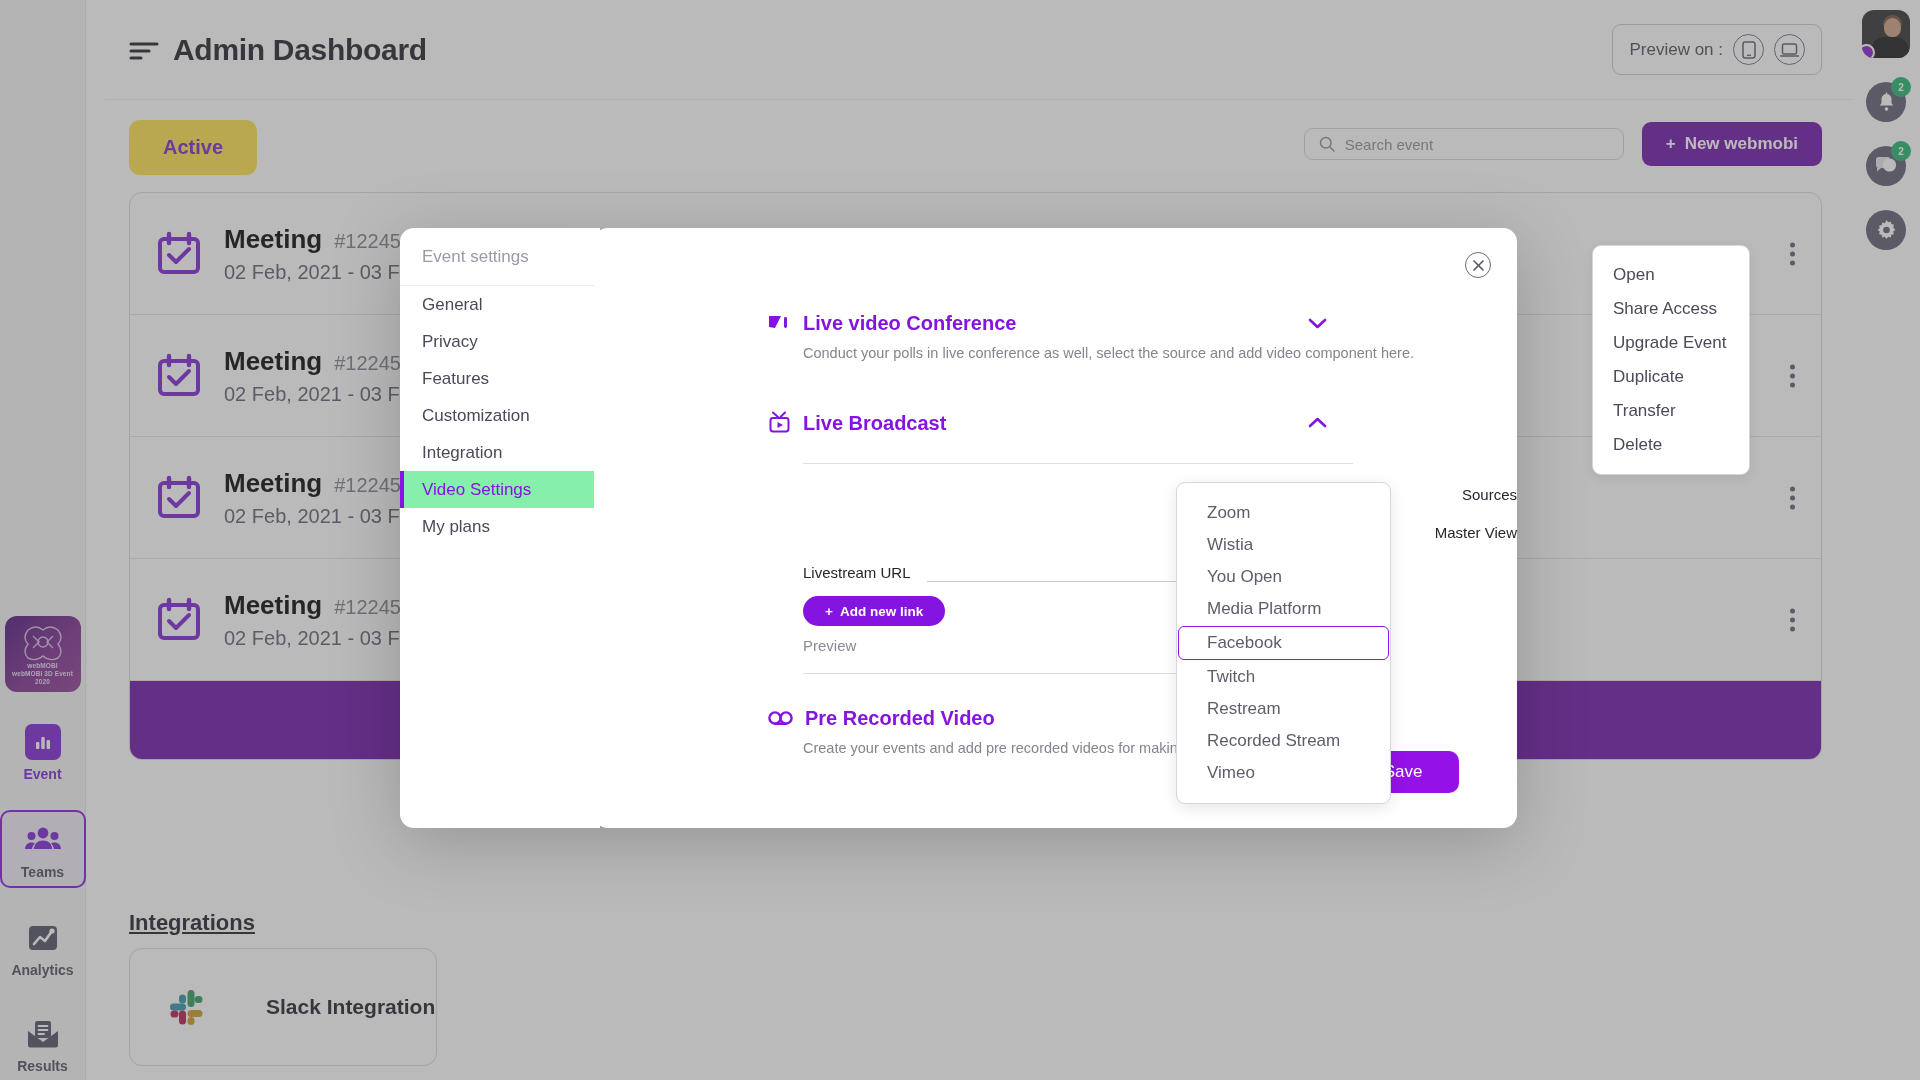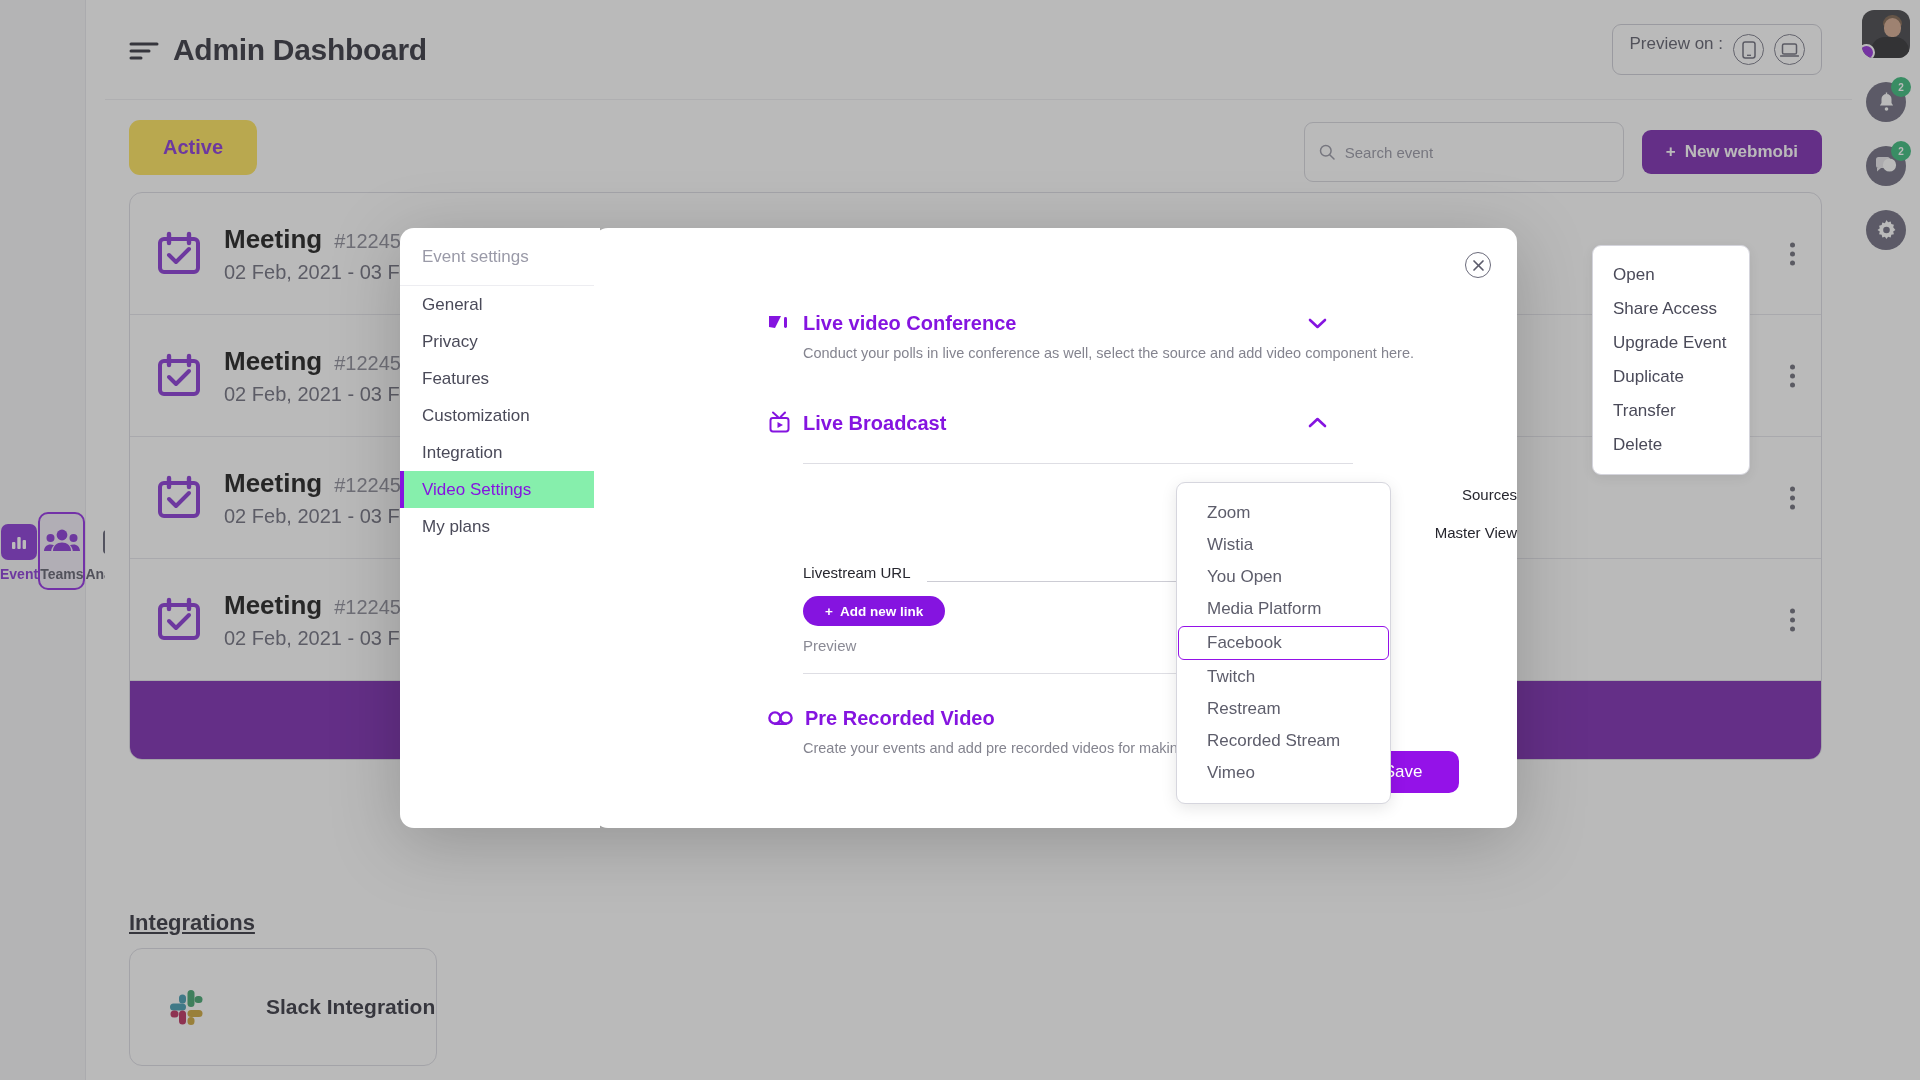--- a/index.html
+++ b/index.html
@@ -19,22 +19,23 @@
   #dimmer {
     position: absolute; inset: 0;
     background: rgba(90,90,90,0.42);
     z-index: 40;
   }
 
   
   #leftrail {
     position: absolute; left: 0; top: 0; width: 86px; height: 1080px;
     background: #f4f4f6;
-    display: flex; flex-direction: row; align-items: center;
+    display: flex; flex-direction: column; align-items: center;
     border-right: 1px solid #e6e6ea;
+    justify-content: flex-end;
   }
   .brand-tile {
     width: 76px; height: 76px; margin-top: 12px; border-radius: 12px;
     background: linear-gradient(135deg,#4a1078 0%, #7b2a8e 55%, #8e3a96 100%);
     display: flex; flex-direction: column; align-items: center; justify-content: flex-end;
     padding-bottom: 6px; position: relative; overflow: hidden;
   }
   .brand-knot {
     position: absolute; top: 6px; left: 50%; transform: translateX(-50%);
     width: 46px; height: 40px; opacity: .85;
@@ -60,21 +61,21 @@
 
   
   #topbar {
     position: absolute; left: 105px; top: 0; right: 68px; height: 100px;
     background: #ffffff; border-bottom: 1px solid #ececf0;
     display: flex; align-items: center; padding: 0 30px 0 24px;
   }
   #hamburger { width: 30px; height: 20px; margin-right: 14px; }
   #page-title { font-size: 30px; font-weight: 700; color: #1c1c28; letter-spacing: -.3px; }
   #preview-box {
-    margin-left: auto; display: flex; gap: 10px;
+    margin-left: auto; display: flex; align-items: center; gap: 10px;
     border: 1px solid #c9c9d2; border-radius: 9px; padding: 9px 16px;
   }
   #preview-label { font-size: 17px; color: #4b4b5a; }
   .pv-circle {
     width: 31px; height: 31px; border-radius: 50%; border: 1.5px solid #6b6b7b;
     display: flex; align-items: center; justify-content: center;
   }
 
   
   #rightrail {
@@ -111,21 +112,21 @@
   }
   #tabrow { display: flex; }
   #tab-active {
     background: #fde047; border-radius: 11px; padding: 16px 34px;
     font-size: 20px; font-weight: 700; color: #7b1fd1;
   }
   #searchrow {
     position: absolute; right: 30px; top: 22px; display: flex; align-items: center; gap: 18px;
   }
   #search-field {
-    width: 320px; height: 60px; border: 1px solid #d2d2da; border-radius: 9px;
+    width: 320px; height: 32px; border: 1px solid #d2d2da; border-radius: 9px;
     display: flex; align-items: center; gap: 10px; padding: 0 14px;
   }
   #search-ph { font-size: 15px; color: #8b8b99; }
   #new-btn {
     background: #6c10a8; color: #fff; border: none; border-radius: 9px;
     height: 44px; padding: 0 24px; font-size: 17px; font-weight: 600;
     font-family: "Liberation Sans", sans-serif; display: flex; align-items: center; gap: 9px;
     cursor: pointer;
   }
 

